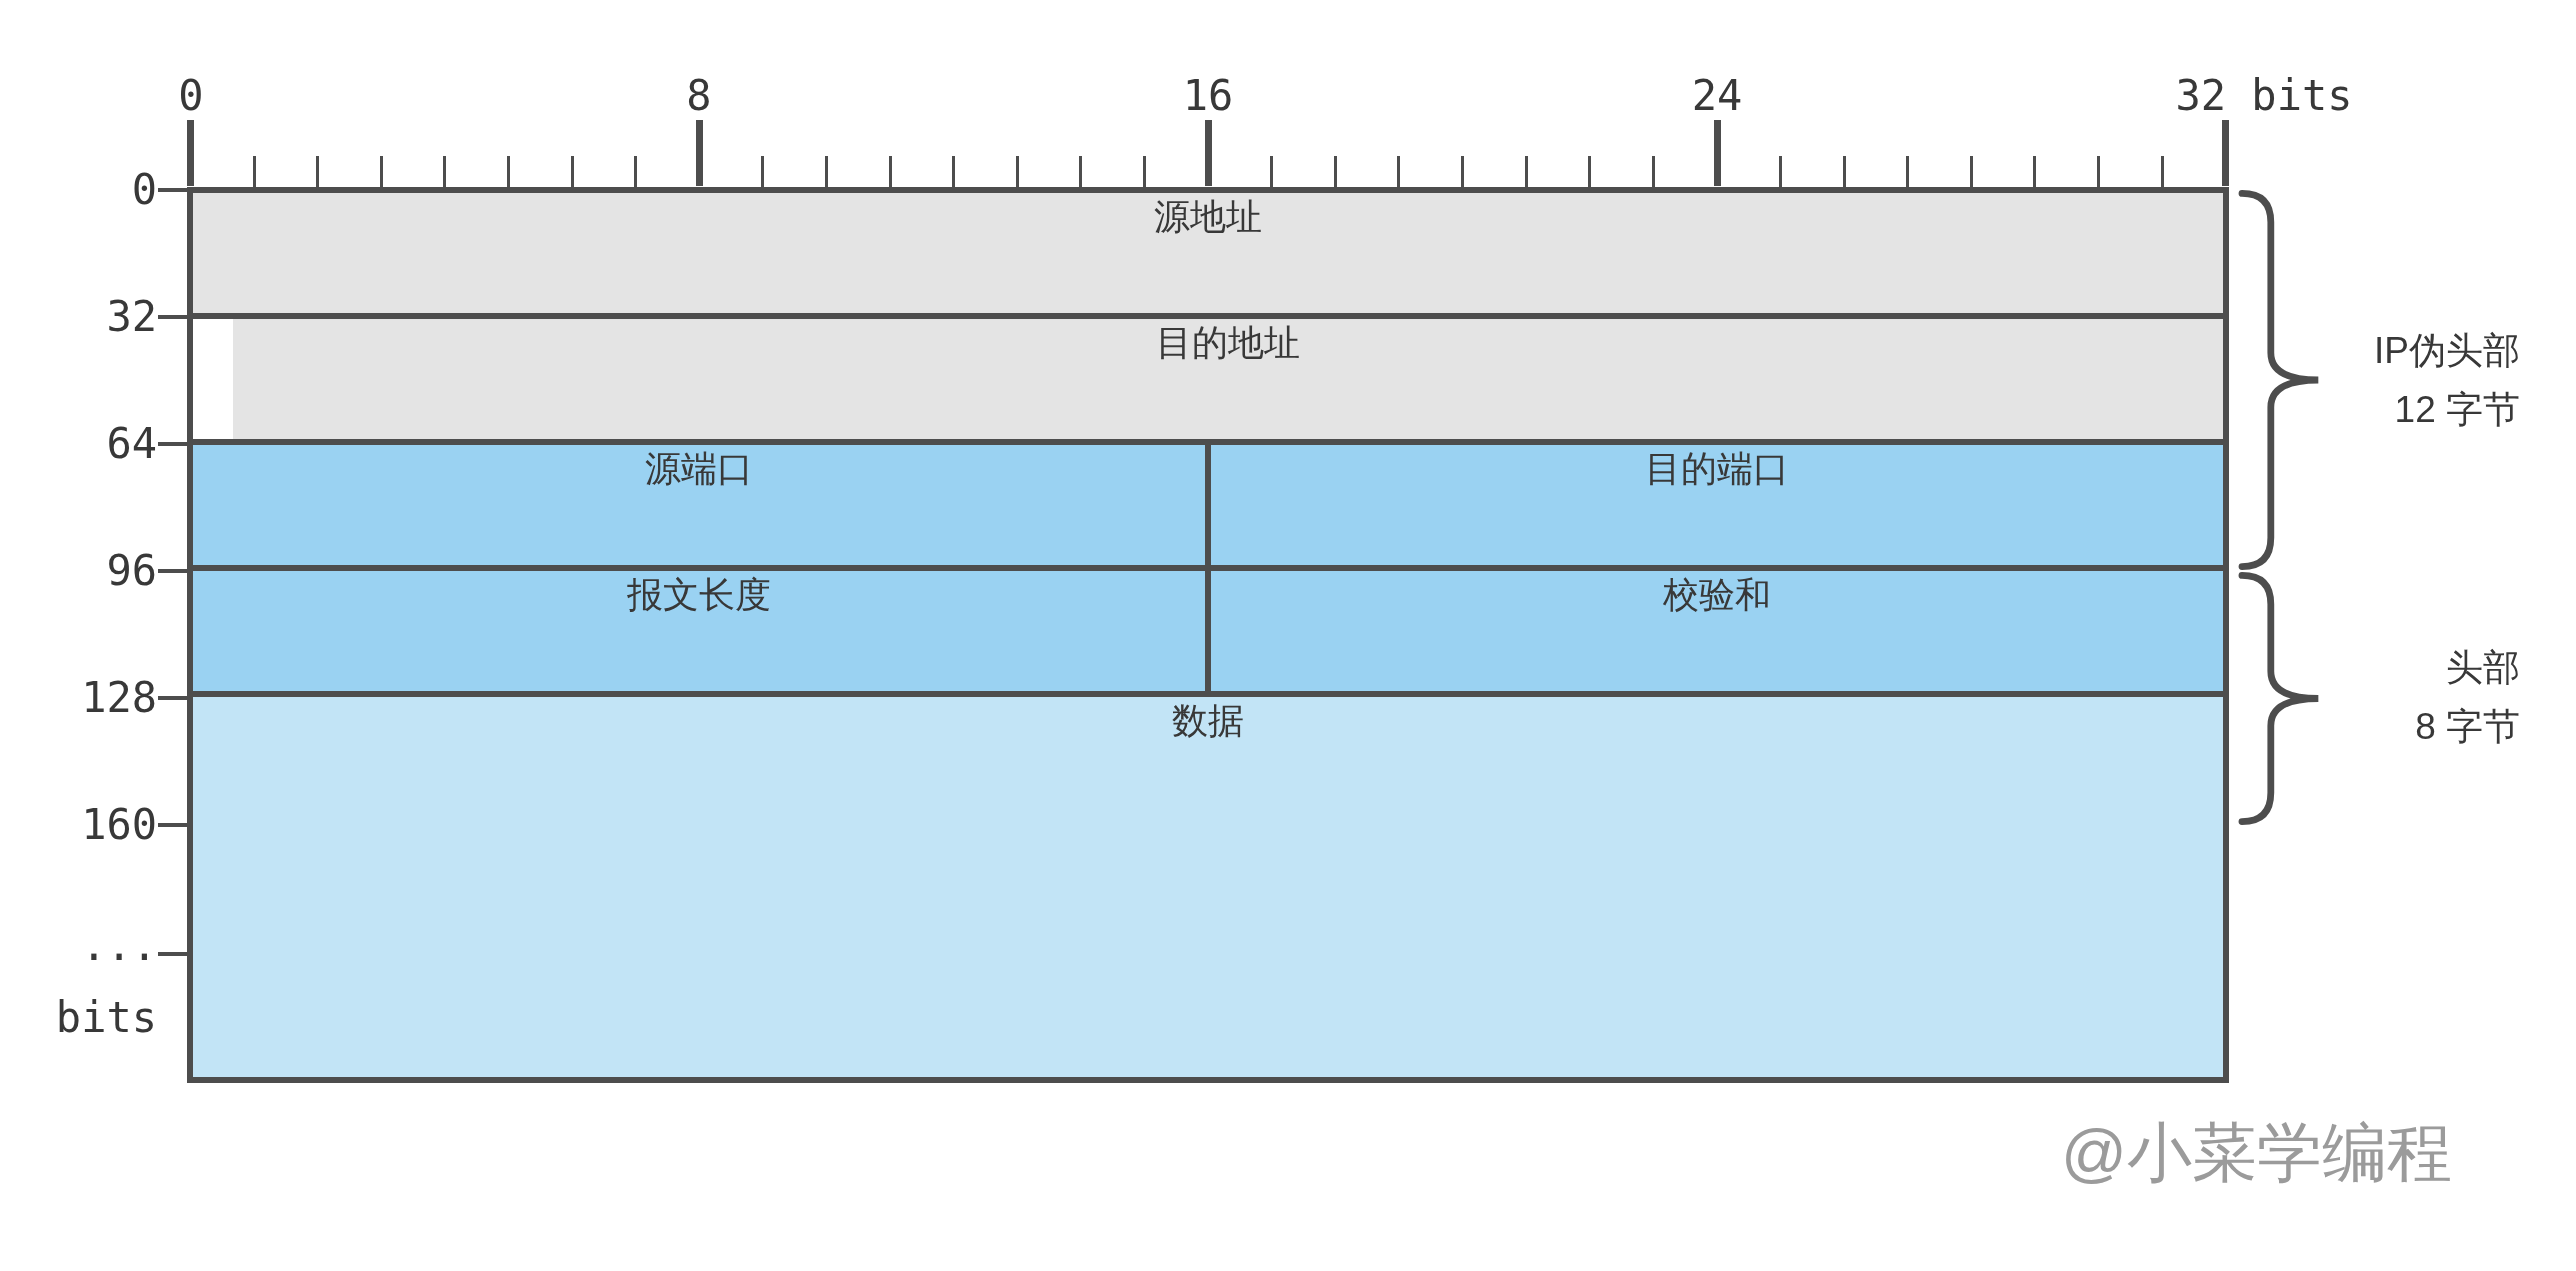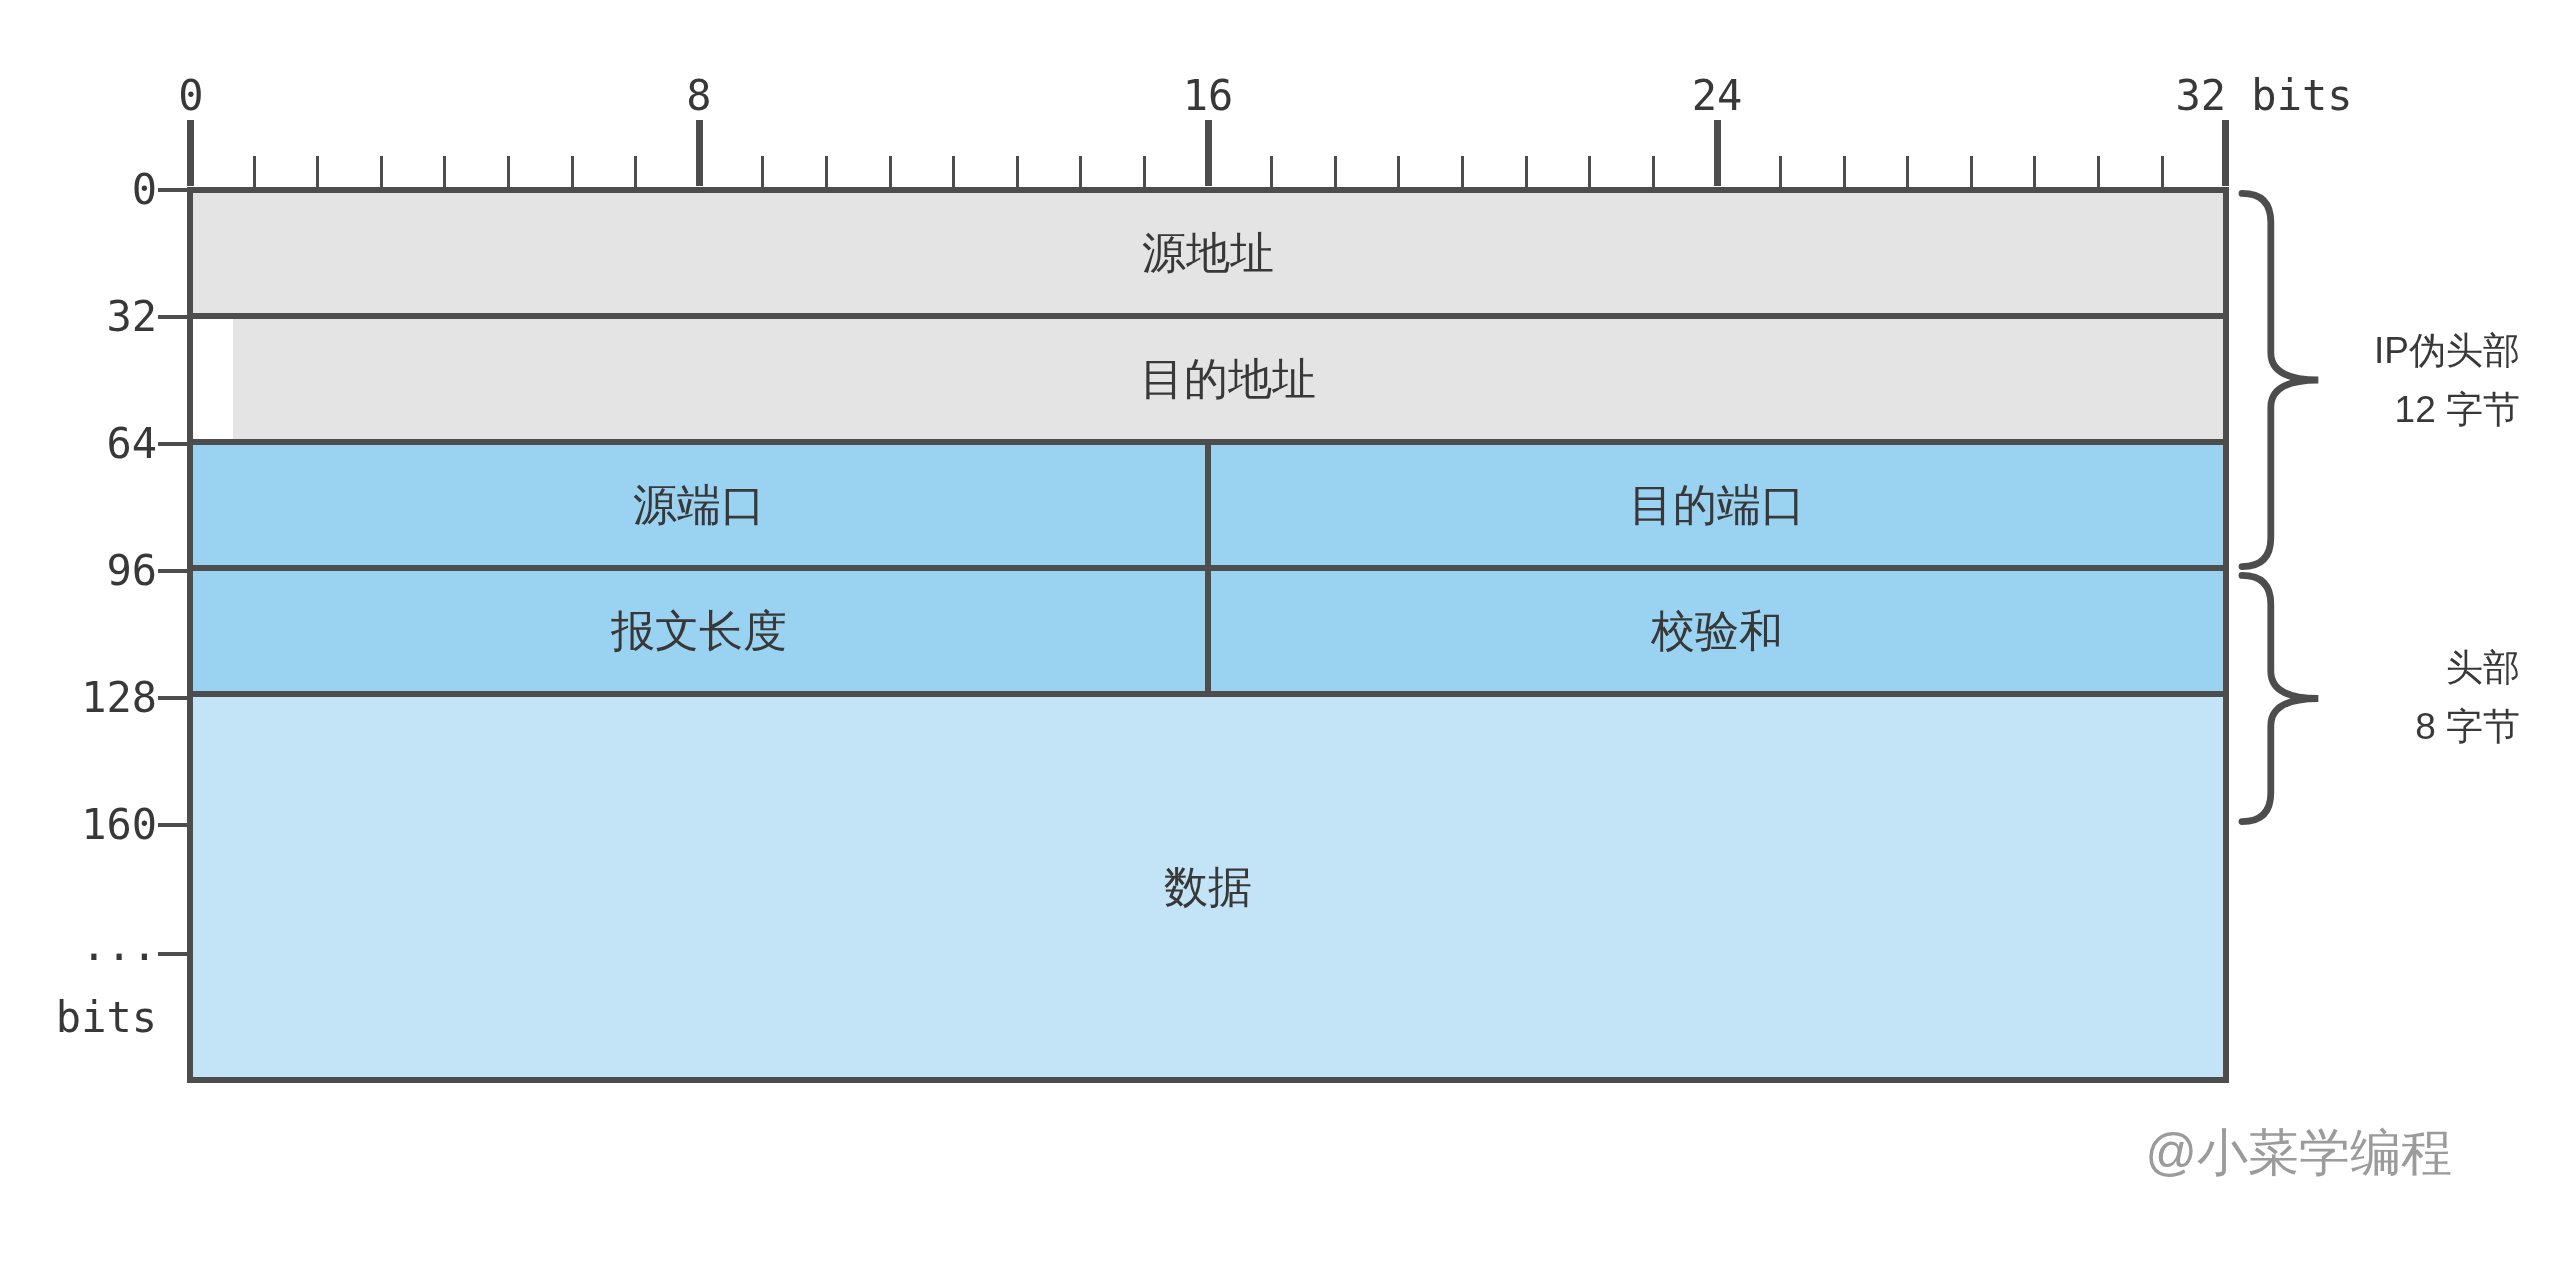--- a/index.html
+++ b/index.html
@@ -17,34 +17,34 @@
   
   .left-label{position:absolute;left:0;width:157px;height:59px;line-height:59px;
               text-align:right;font-size:42px;color:var(--text);}
   .dash{position:absolute;width:30.5px;height:4.2px;background:var(--line);}
   
   #box{position:absolute;left:187px;top:187px;width:2042px;height:896px;
        box-sizing:border-box;border:6.8px solid var(--line);
        display:flex;flex-direction:column;}
   .row{display:flex;flex:0 0 auto;border-bottom:6.8px solid var(--line);}
   .row.last{border-bottom:none;flex:1 1 auto;}
-  .cell{display:flex;align-items:center;justify-content:center;
-        font-size:44px;color:var(--text);border-right:6.8px solid var(--line);}
+  .cell{display:flex;align-items:flex-start;justify-content:center;
+        font-size:36px;color:var(--text);border-right:6.8px solid var(--line);}
   .cell.cell-last{border-right:none;}
   .fill-gray{background:var(--gray);}
   .fill-blue{background:var(--blue);}
   .fill-lightblue{background:var(--lightblue);}
   
   .brace-svg{position:absolute;overflow:visible;}
   .brace-svg path{fill:none;stroke:var(--line);stroke-width:8;stroke-linecap:round;}
   .brace-label{position:absolute;width:254px;text-align:right;
                font-size:37px;line-height:59px;color:var(--text);}
   
   #watermark{position:absolute;left:2035px;top:1126px;width:417px;text-align:right;
-             font-size:51px;line-height:54px;color:var(--wm);}
+             font-size:65px;line-height:54px;color:var(--wm);}
 </style>
 </head>
 <body>
 
 <div id="canvas">
   <div id="ruler">
       <div class="tick" style="left: 187px; top: 120px; width: 6.8px; height: 66px;"></div>
       <div class="tick" style="left: 253px; top: 156px; width: 3.4px; height: 30.5px;"></div>
       <div class="tick" style="left: 316px; top: 156px; width: 3.4px; height: 30.5px;"></div>
       <div class="tick" style="left: 380px; top: 156px; width: 3.4px; height: 30.5px;"></div>

